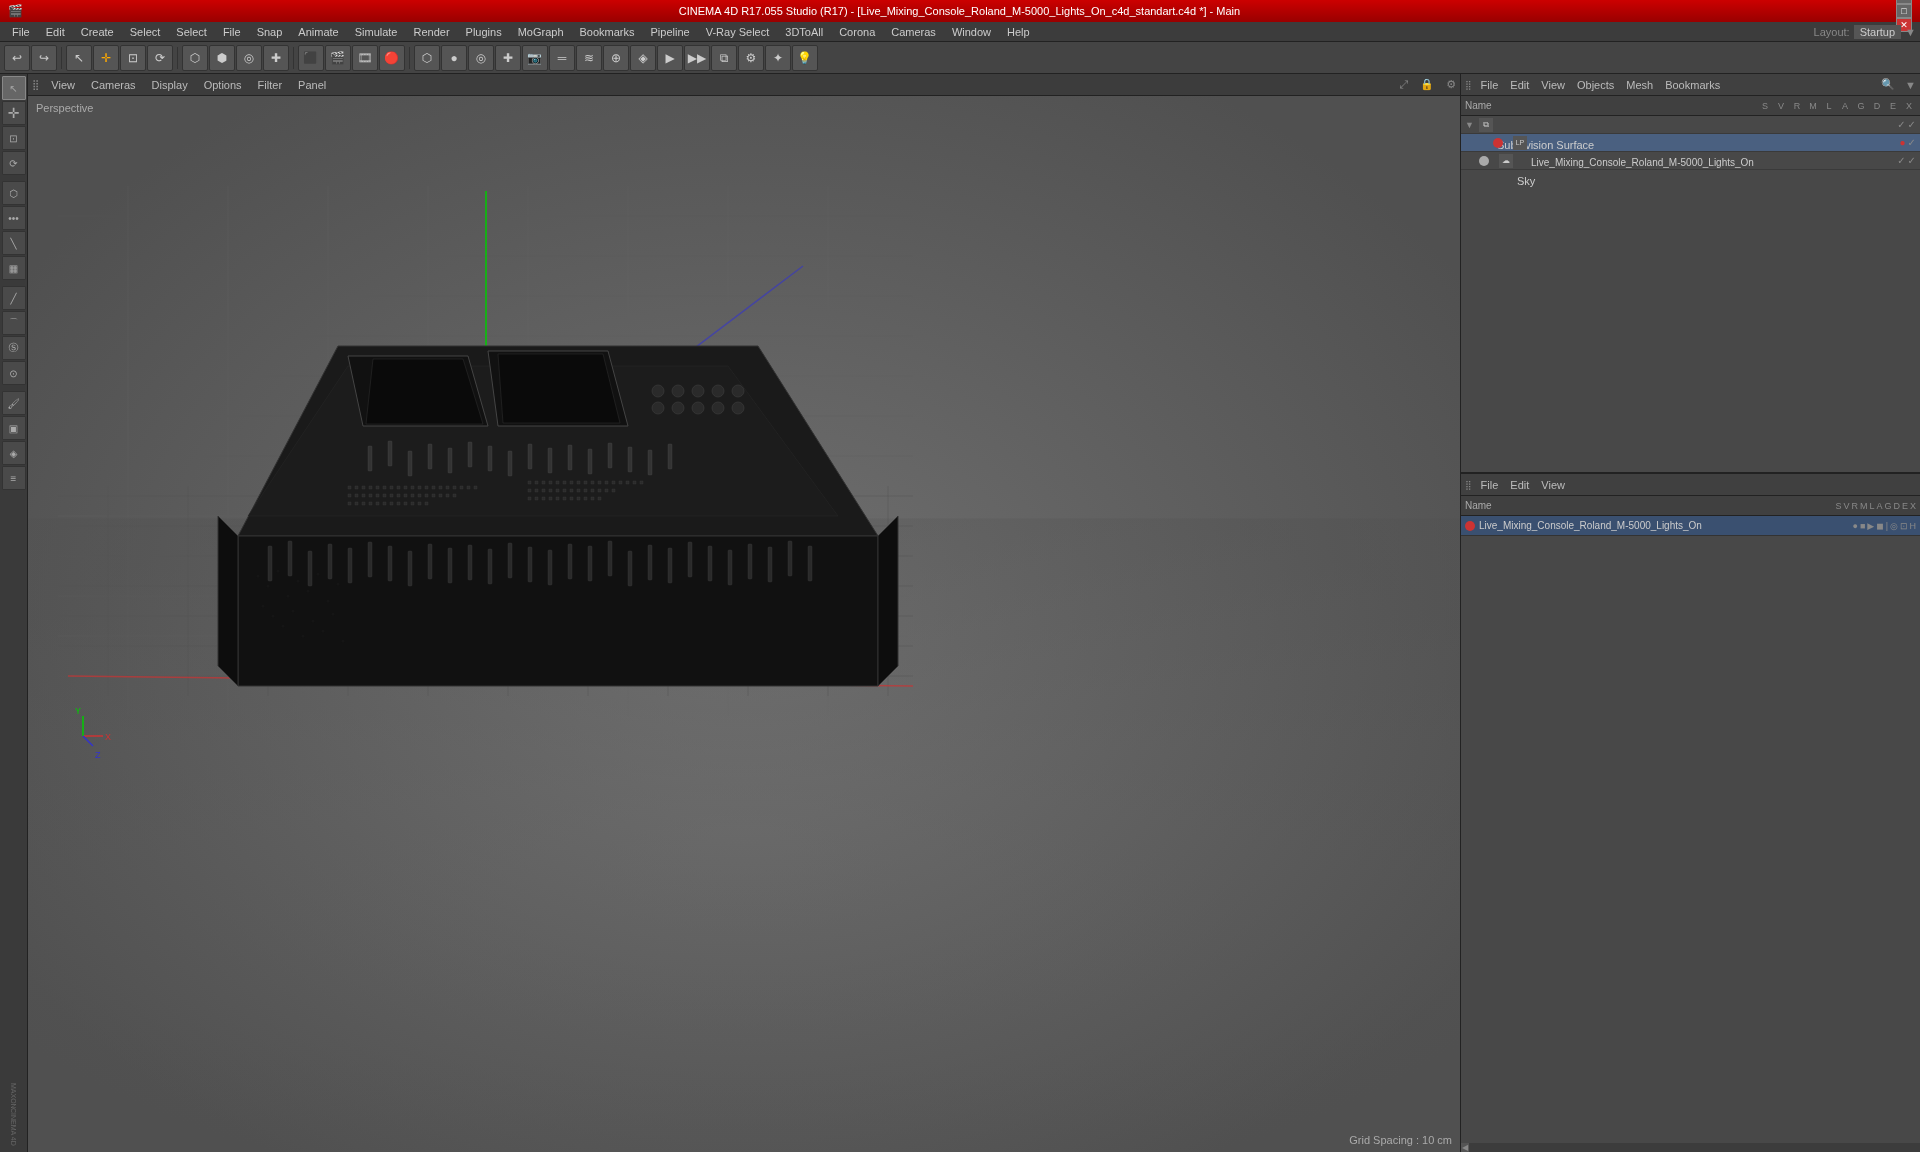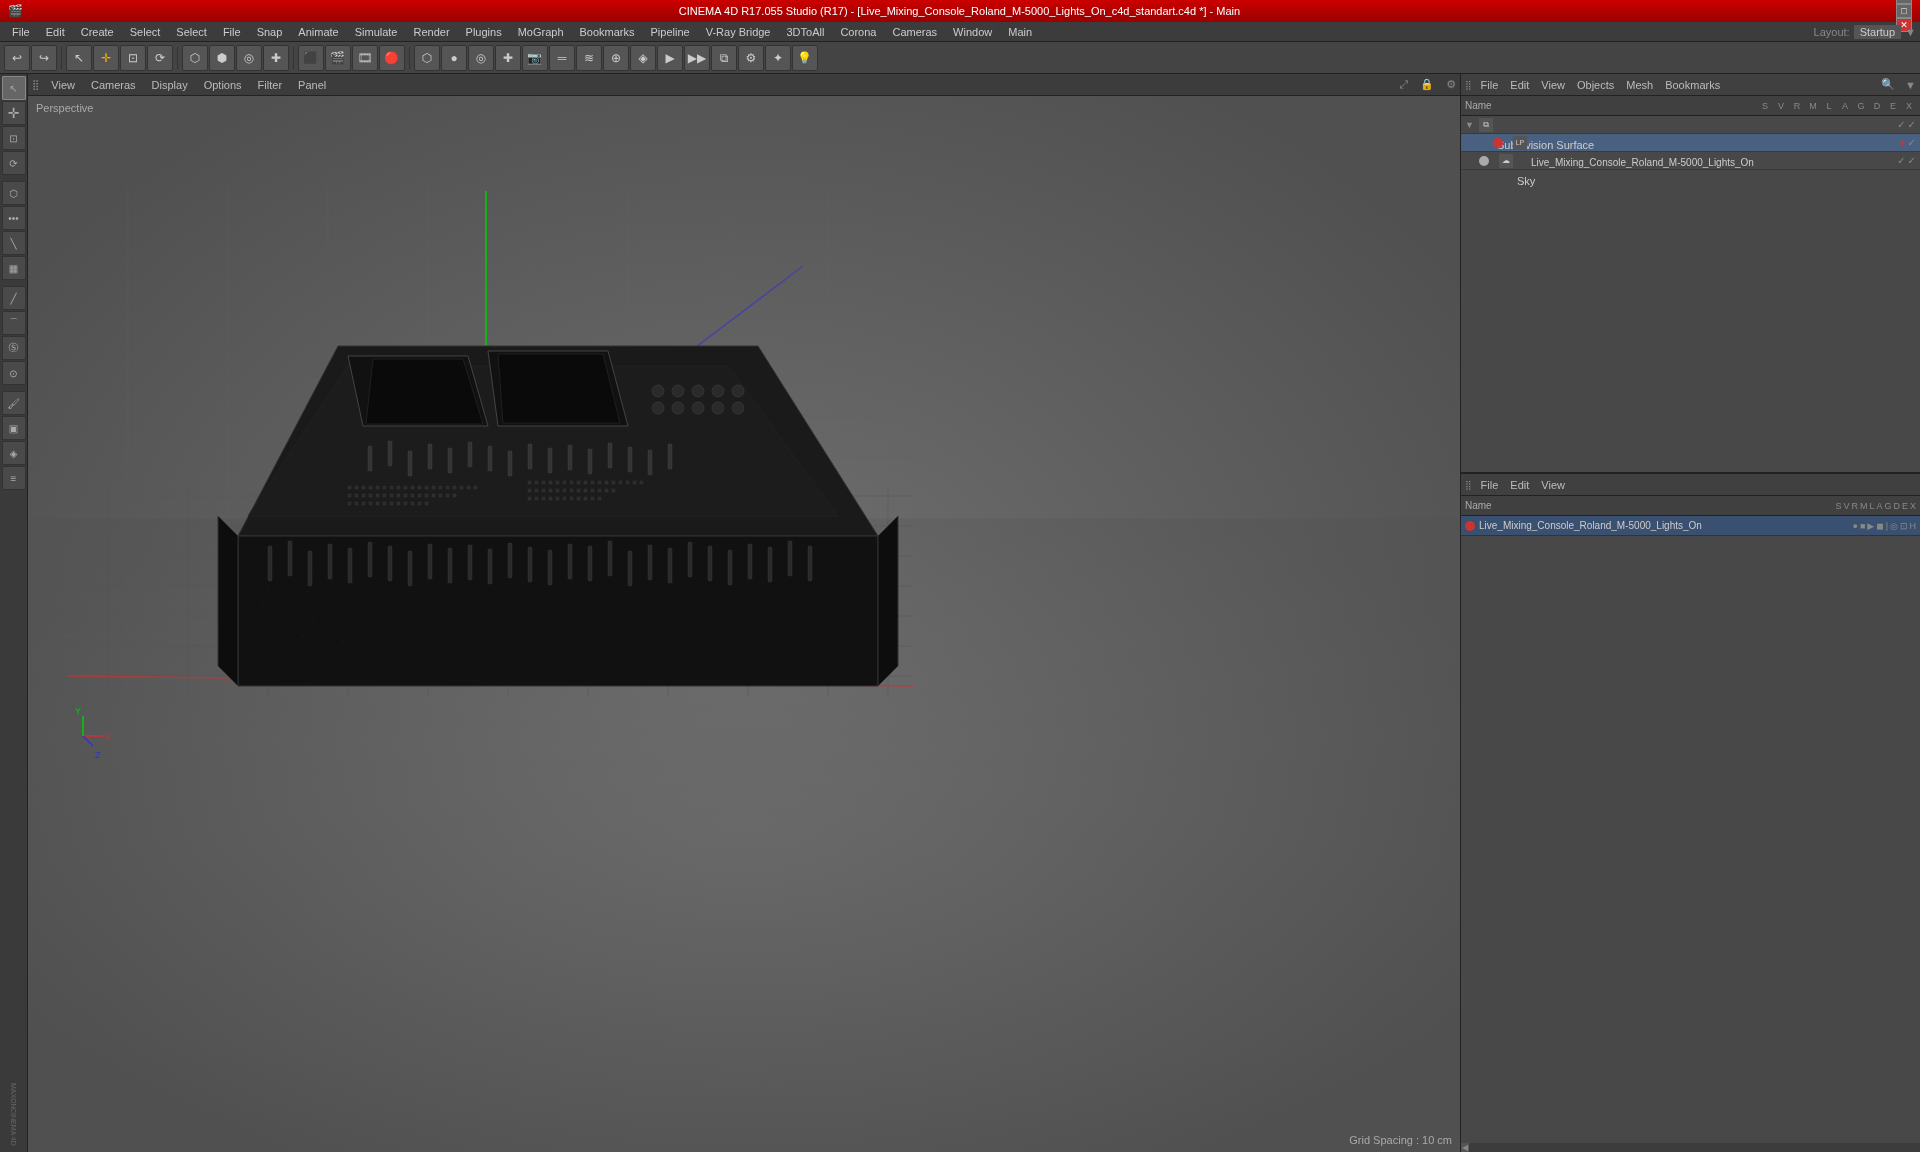--- a/index.html
+++ b/index.html
@@ -308,26 +308,26 @@
       <span class="menu-item">Select</span>
       <span class="menu-item">File</span>
       <span class="menu-item">Snap</span>
       <span class="menu-item">Animate</span>
       <span class="menu-item">Simulate</span>
       <span class="menu-item">Render</span>
       <span class="menu-item">Plugins</span>
       <span class="menu-item">MoGraph</span>
       <span class="menu-item">Bookmarks</span>
       <span class="menu-item">Pipeline</span>
-      <span class="menu-item">V-Ray Bridge</span>
+      <span class="menu-item">V-Ray Select</span>
       <span class="menu-item">3DToAll</span>
       <span class="menu-item">Corona</span>
       <span class="menu-item">Cameras</span>
       <span class="menu-item">Window</span>
-      <span class="menu-item">Main</span>
+      <span class="menu-item">Help</span>
     </div>
   <span style="color:#888; font-size:11px; margin-right:4px;">Layout:</span>
   <span style="color:#ccc; font-size:11px; background:#555; padding:1px 6px; cursor:pointer;">Startup</span>
   <span style="margin-left:4px; color:#888;">▼</span>
 </div>
 
 <div id="toolbar">
   <div class="toolbar-group">
     <div class="toolbar-btn" title="Undo">↩</div>
     <div class="toolbar-btn" title="Redo">↪</div>

